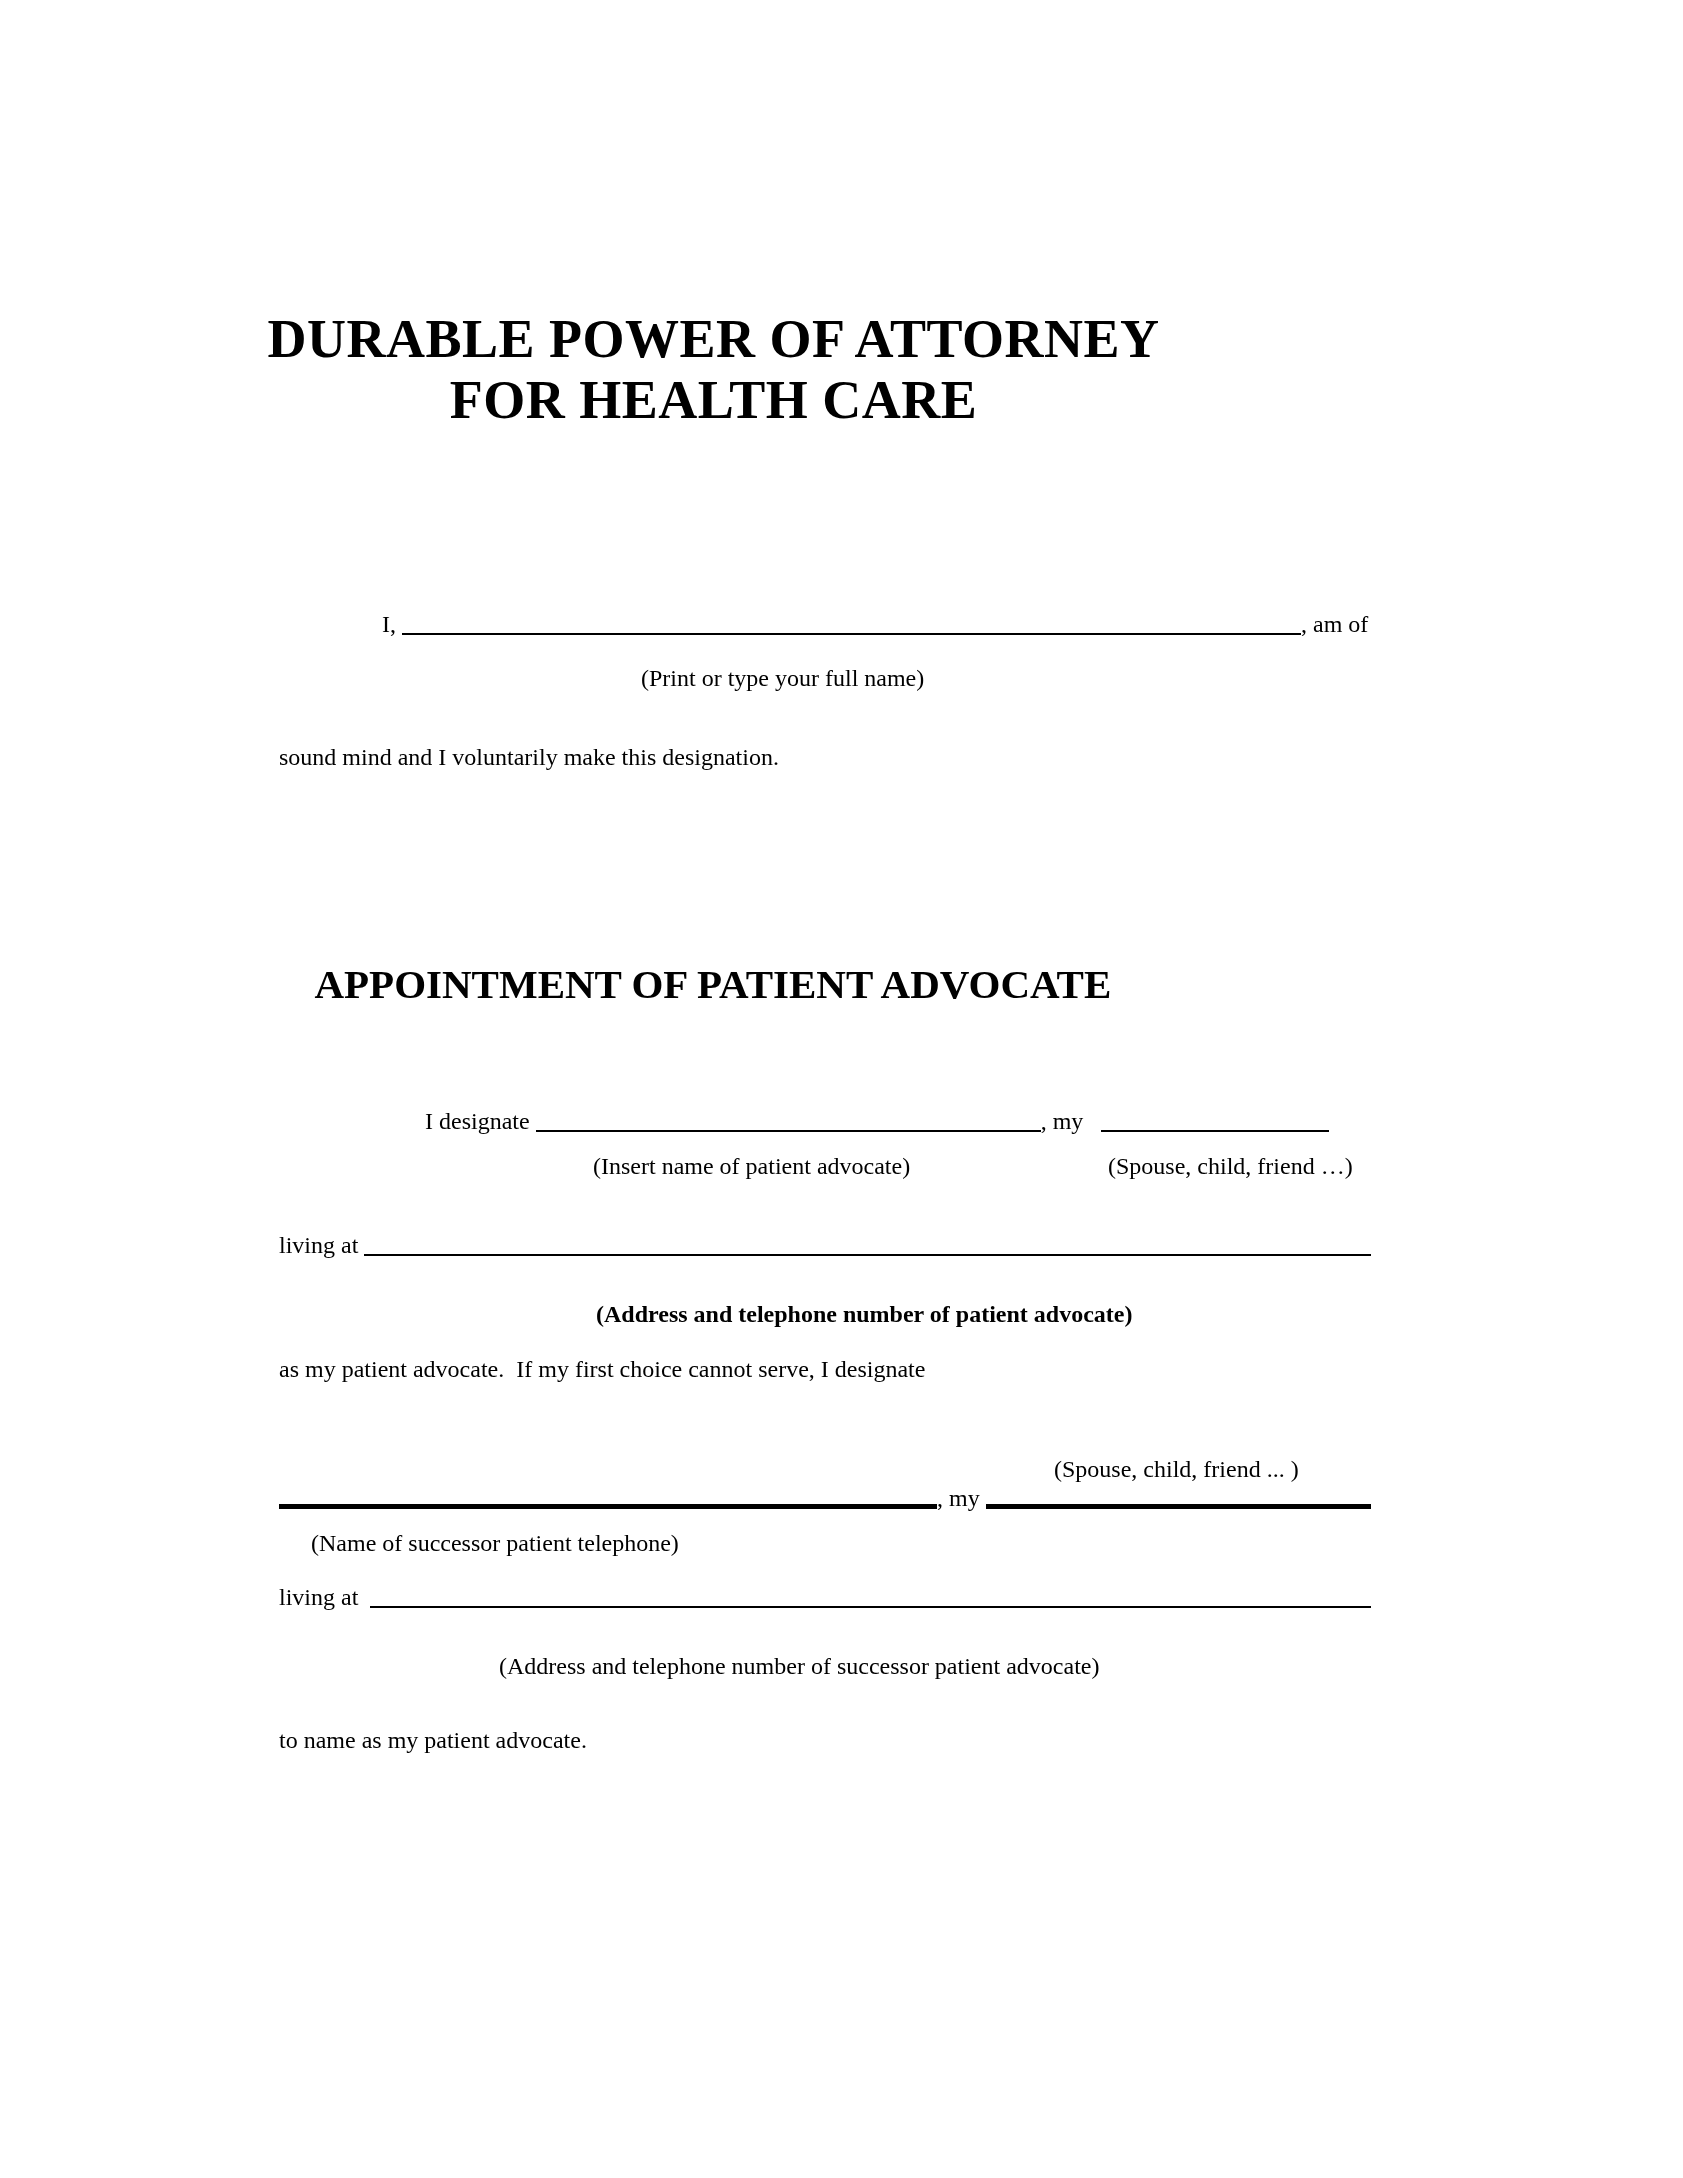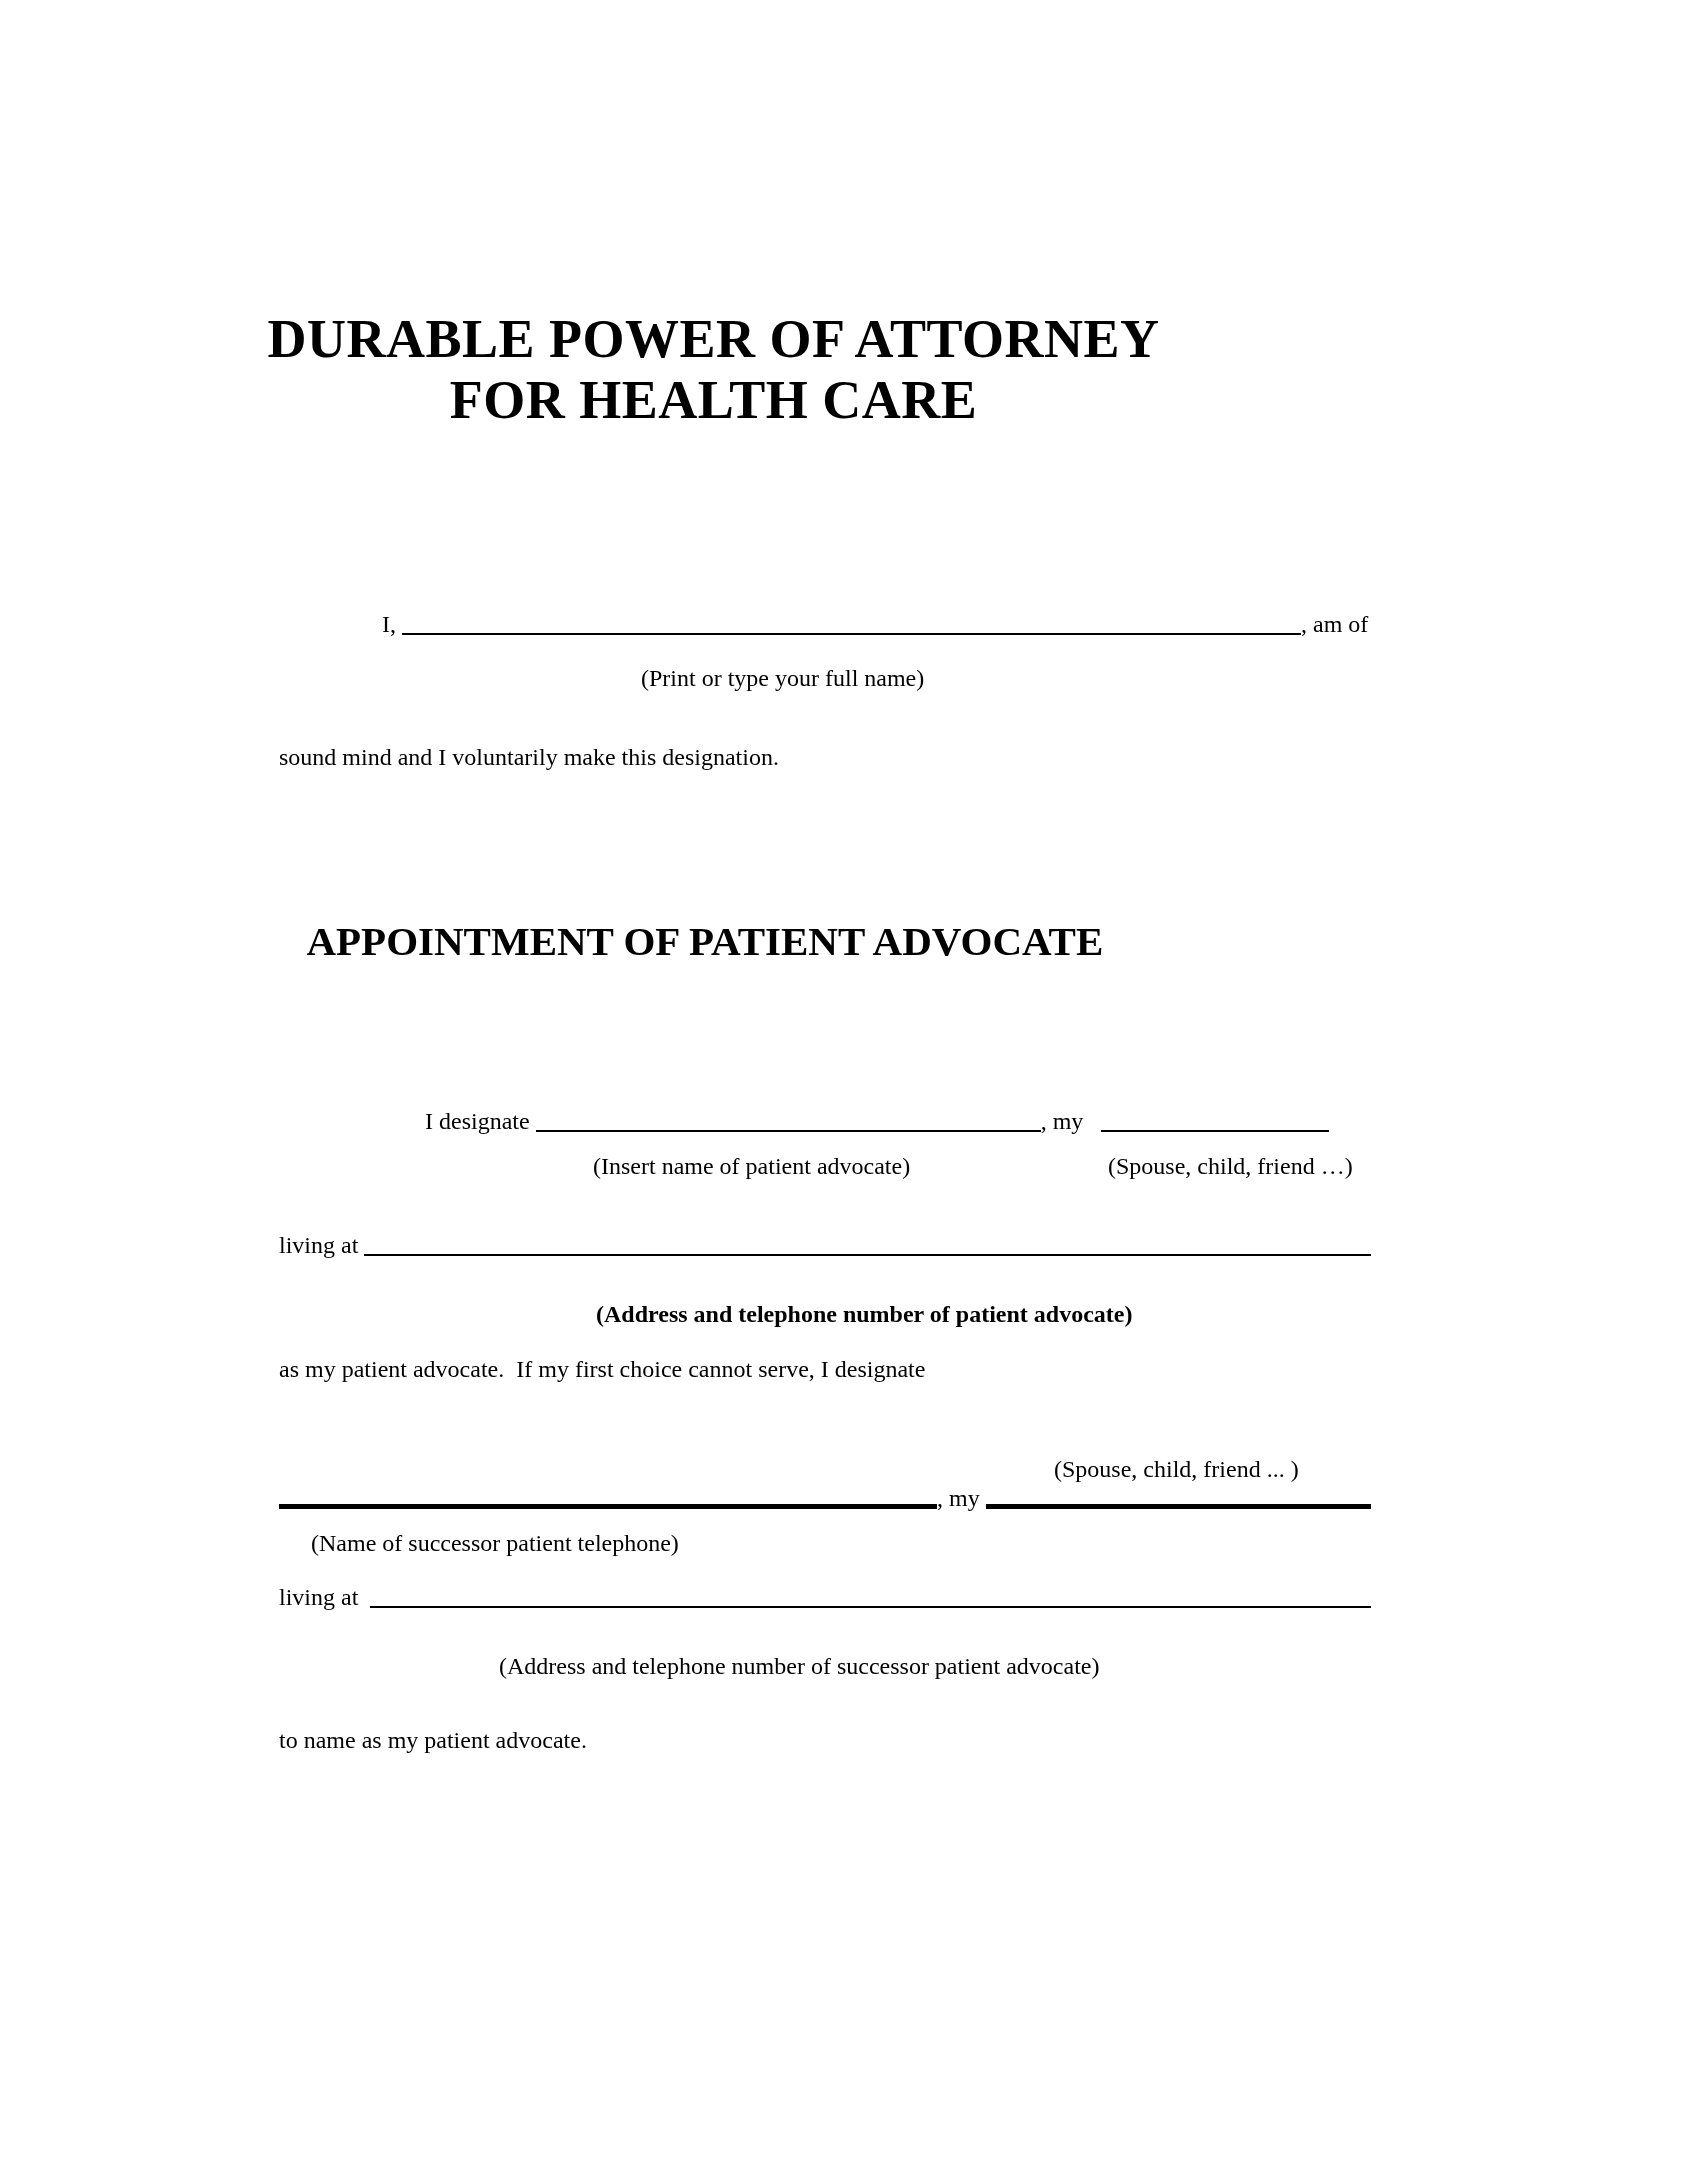--- a/index.html
+++ b/index.html
@@ -62,21 +62,21 @@
   </div>
 
   <div class="row" style="top:618px; left:617px;">
     <span>(Print or type your full name)</span>
   </div>
 
   <div class="row" style="top:697px; left:255px;">
     <span>sound mind and I voluntarily make this designation.</span>
   </div>
 
-  <div class="row center heading-line" style="top:881px;">
+  <div class="row center heading-line" style="top:924px;margin-left:8px;">
     <span>APPOINTMENT OF PATIENT ADVOCATE</span>
   </div>
 
   <div class="row" style="top:1061px; left:401px;">
     <span>I designate</span><span> </span><span class="blank" style="width:505px;"></span><span>, my</span><span>   </span><span class="blank" style="width:228px;"></span>
   </div>
 
   <div class="row" style="top:1106px; left:569px;">
     <span>(Insert name of patient advocate)</span>
   </div>

